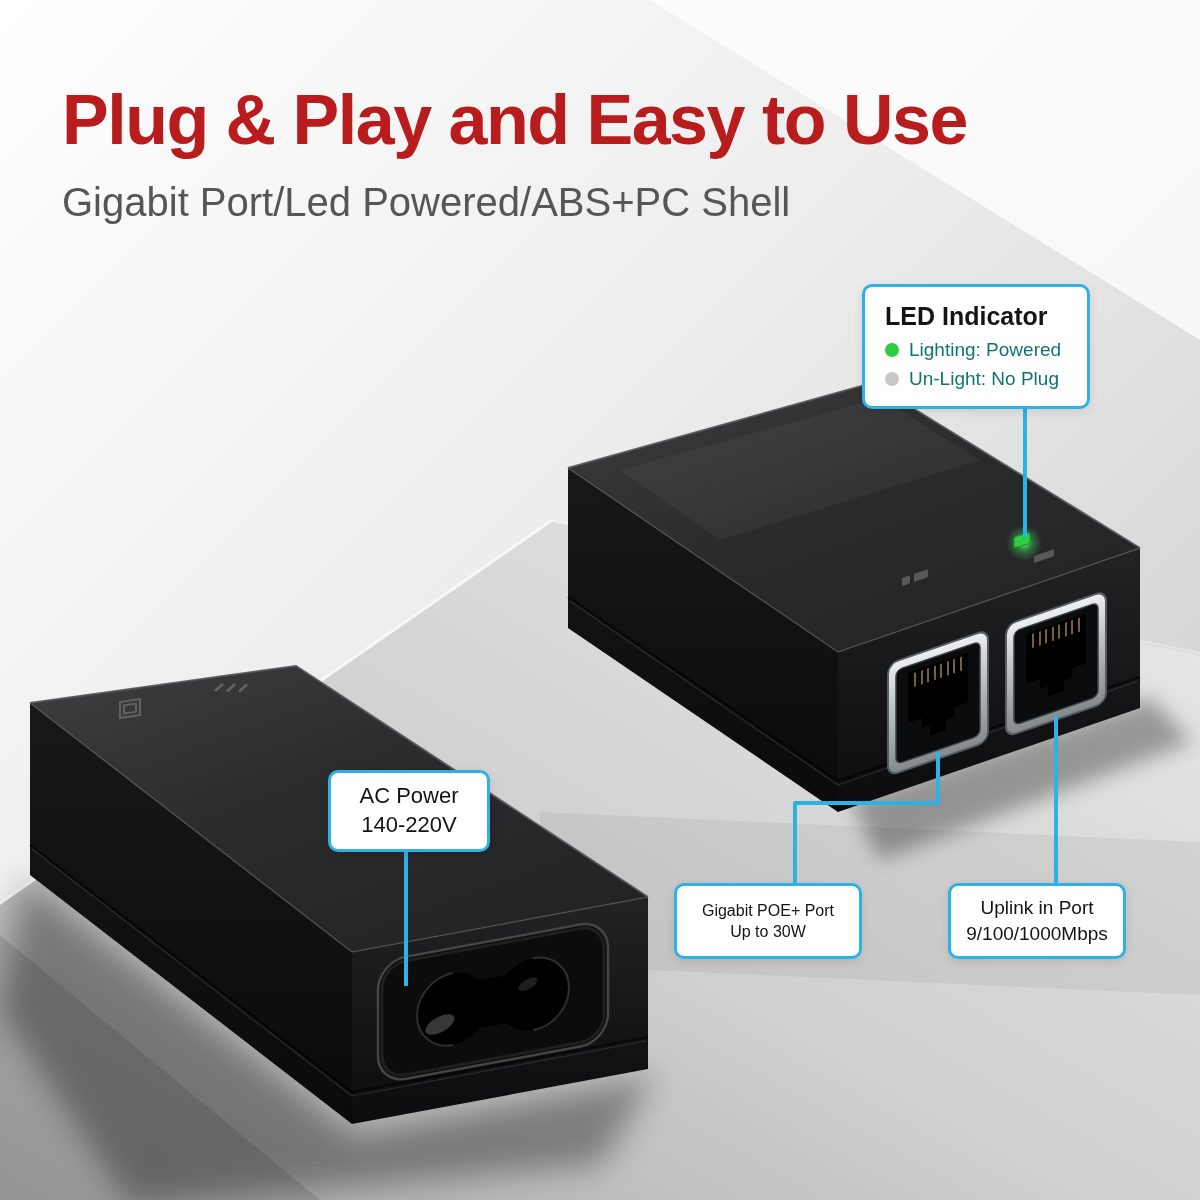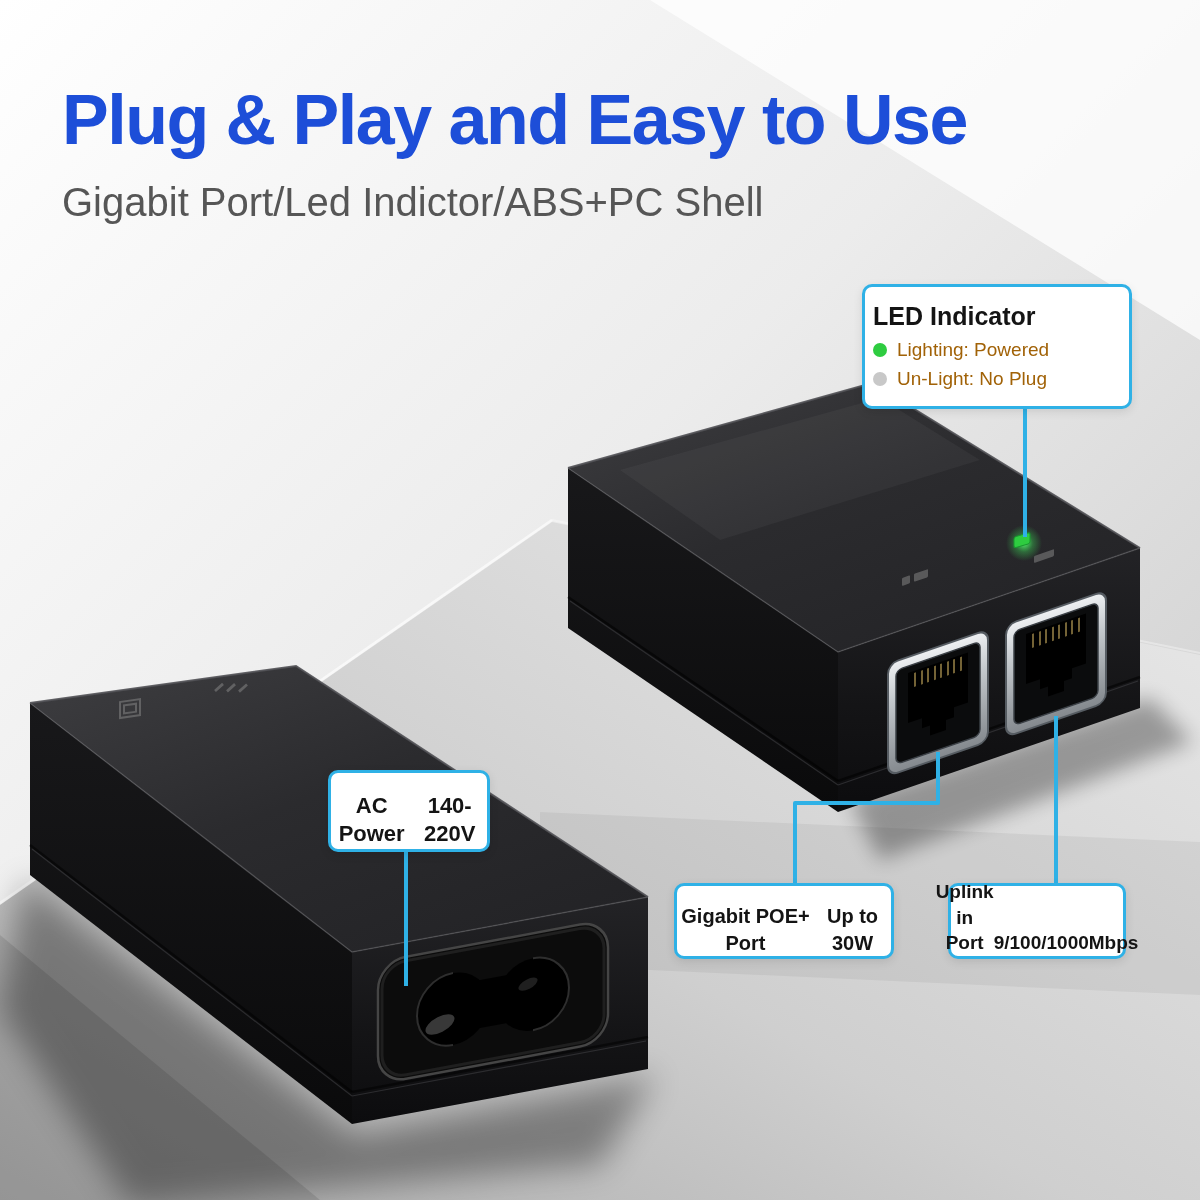--- a/index.html
+++ b/index.html
@@ -3,33 +3,33 @@
 <meta charset="utf-8">
 <style>
   * { margin:0; padding:0; box-sizing:border-box; }
   :root { --accent:#2fb1e6; --led-on:#2ecc40; --led-off:#c8c8c8; }
   html,body { background:#ffffff; }
   body { font-family:"Liberation Sans", sans-serif; }
   .stage { position:relative; width:1200px; height:1200px; overflow:hidden; background:#ececec; }
   .scene { position:absolute; left:0; top:0; width:1200px; height:1200px; }
 
   .header { position:absolute; left:62px; top:80px; width:1110px; }
-  .page-title { font-size:70px; font-weight:bold; color:#1d4ed8; letter-spacing:-1.5px; white-space:nowrap; }
+  .page-title { font-size:70px; font-weight:bold; color:#b91c1c; letter-spacing:-1.5px; white-space:nowrap; }
   .page-subtitle { margin-top:20px; font-size:40px; font-weight:400; color:#565656; white-space:nowrap; }
 
   .callout { position:absolute; background:#ffffff; border:3px solid var(--accent); border-radius:10px;
              color:#141414; box-shadow:0 3px 10px rgba(0,0,0,0.10); }
-  .callout-center { display:flex; flex-direction:row; justify-content:center; text-align:center;
-                    font-weight:bold;align-items:flex-end; }
+  .callout-center { display:flex; flex-direction:column; justify-content:center; text-align:center;
+                    font-weight:normal; }
   .callout-ac { left:328px; top:770px; width:162px; height:82px; font-size:22px; line-height:1.3; }
-  .callout-poe { left:674px; top:883px; width:220px; height:76px; font-size:20px; line-height:1.32; }
+  .callout-poe { left:674px; top:883px; width:188px; height:76px; font-size:16px; line-height:1.32; }
   .callout-uplink { left:948px; top:883px; width:178px; height:76px; font-size:19px; line-height:1.35; }
-  .callout-led { left:862px; top:284px; width:270px; padding:15px 16px 16px 8px; }
+  .callout-led { left:862px; top:284px; width:228px; padding:15px 16px 16px 20px; }
   .callout-led-title { font-size:25px; font-weight:bold; margin-bottom:8px; }
-  .led-row { display:flex; align-items:center; gap:10px; font-size:19px; margin-top:7px; color:#a16207; }
+  .led-row { display:flex; align-items:center; gap:10px; font-size:19px; margin-top:7px; color:#0f766e; }
   .dot { width:14px; height:14px; border-radius:50%; flex:0 0 auto; }
 
   .leader { fill:none; stroke:var(--accent); stroke-width:4; stroke-linejoin:round; }
   .led-light { fill:var(--led-on); }
 </style>
 </head>
 <body>
 
 <div class="stage">
 
@@ -178,21 +178,21 @@
     </g>
 
     <path class="leader" d="M1025,400 L1025,537"></path>
     <path class="leader" d="M406,845 L406,986"></path>
     <path class="leader" d="M938,752 L938,803 L795,803 L795,886"></path>
     <path class="leader" d="M1056,716 L1056,886"></path>
   </svg>
 
   <header class="header">
     <h1 class="page-title">Plug &amp; Play and Easy to Use</h1>
-    <p class="page-subtitle">Gigabit Port/Led Indictor/ABS+PC Shell</p>
+    <p class="page-subtitle">Gigabit Port/Led Powered/ABS+PC Shell</p>
   </header>
 
   <div class="callout callout-led">
     <div class="callout-led-title">LED Indicator</div>
     <div class="led-row">
       <span class="dot" style="background-color: rgb(46, 204, 64);"></span>
       <span>Lighting: Powered</span>
     </div>
     <div class="led-row">
       <span class="dot" style="background-color: rgb(200, 200, 200);"></span>

